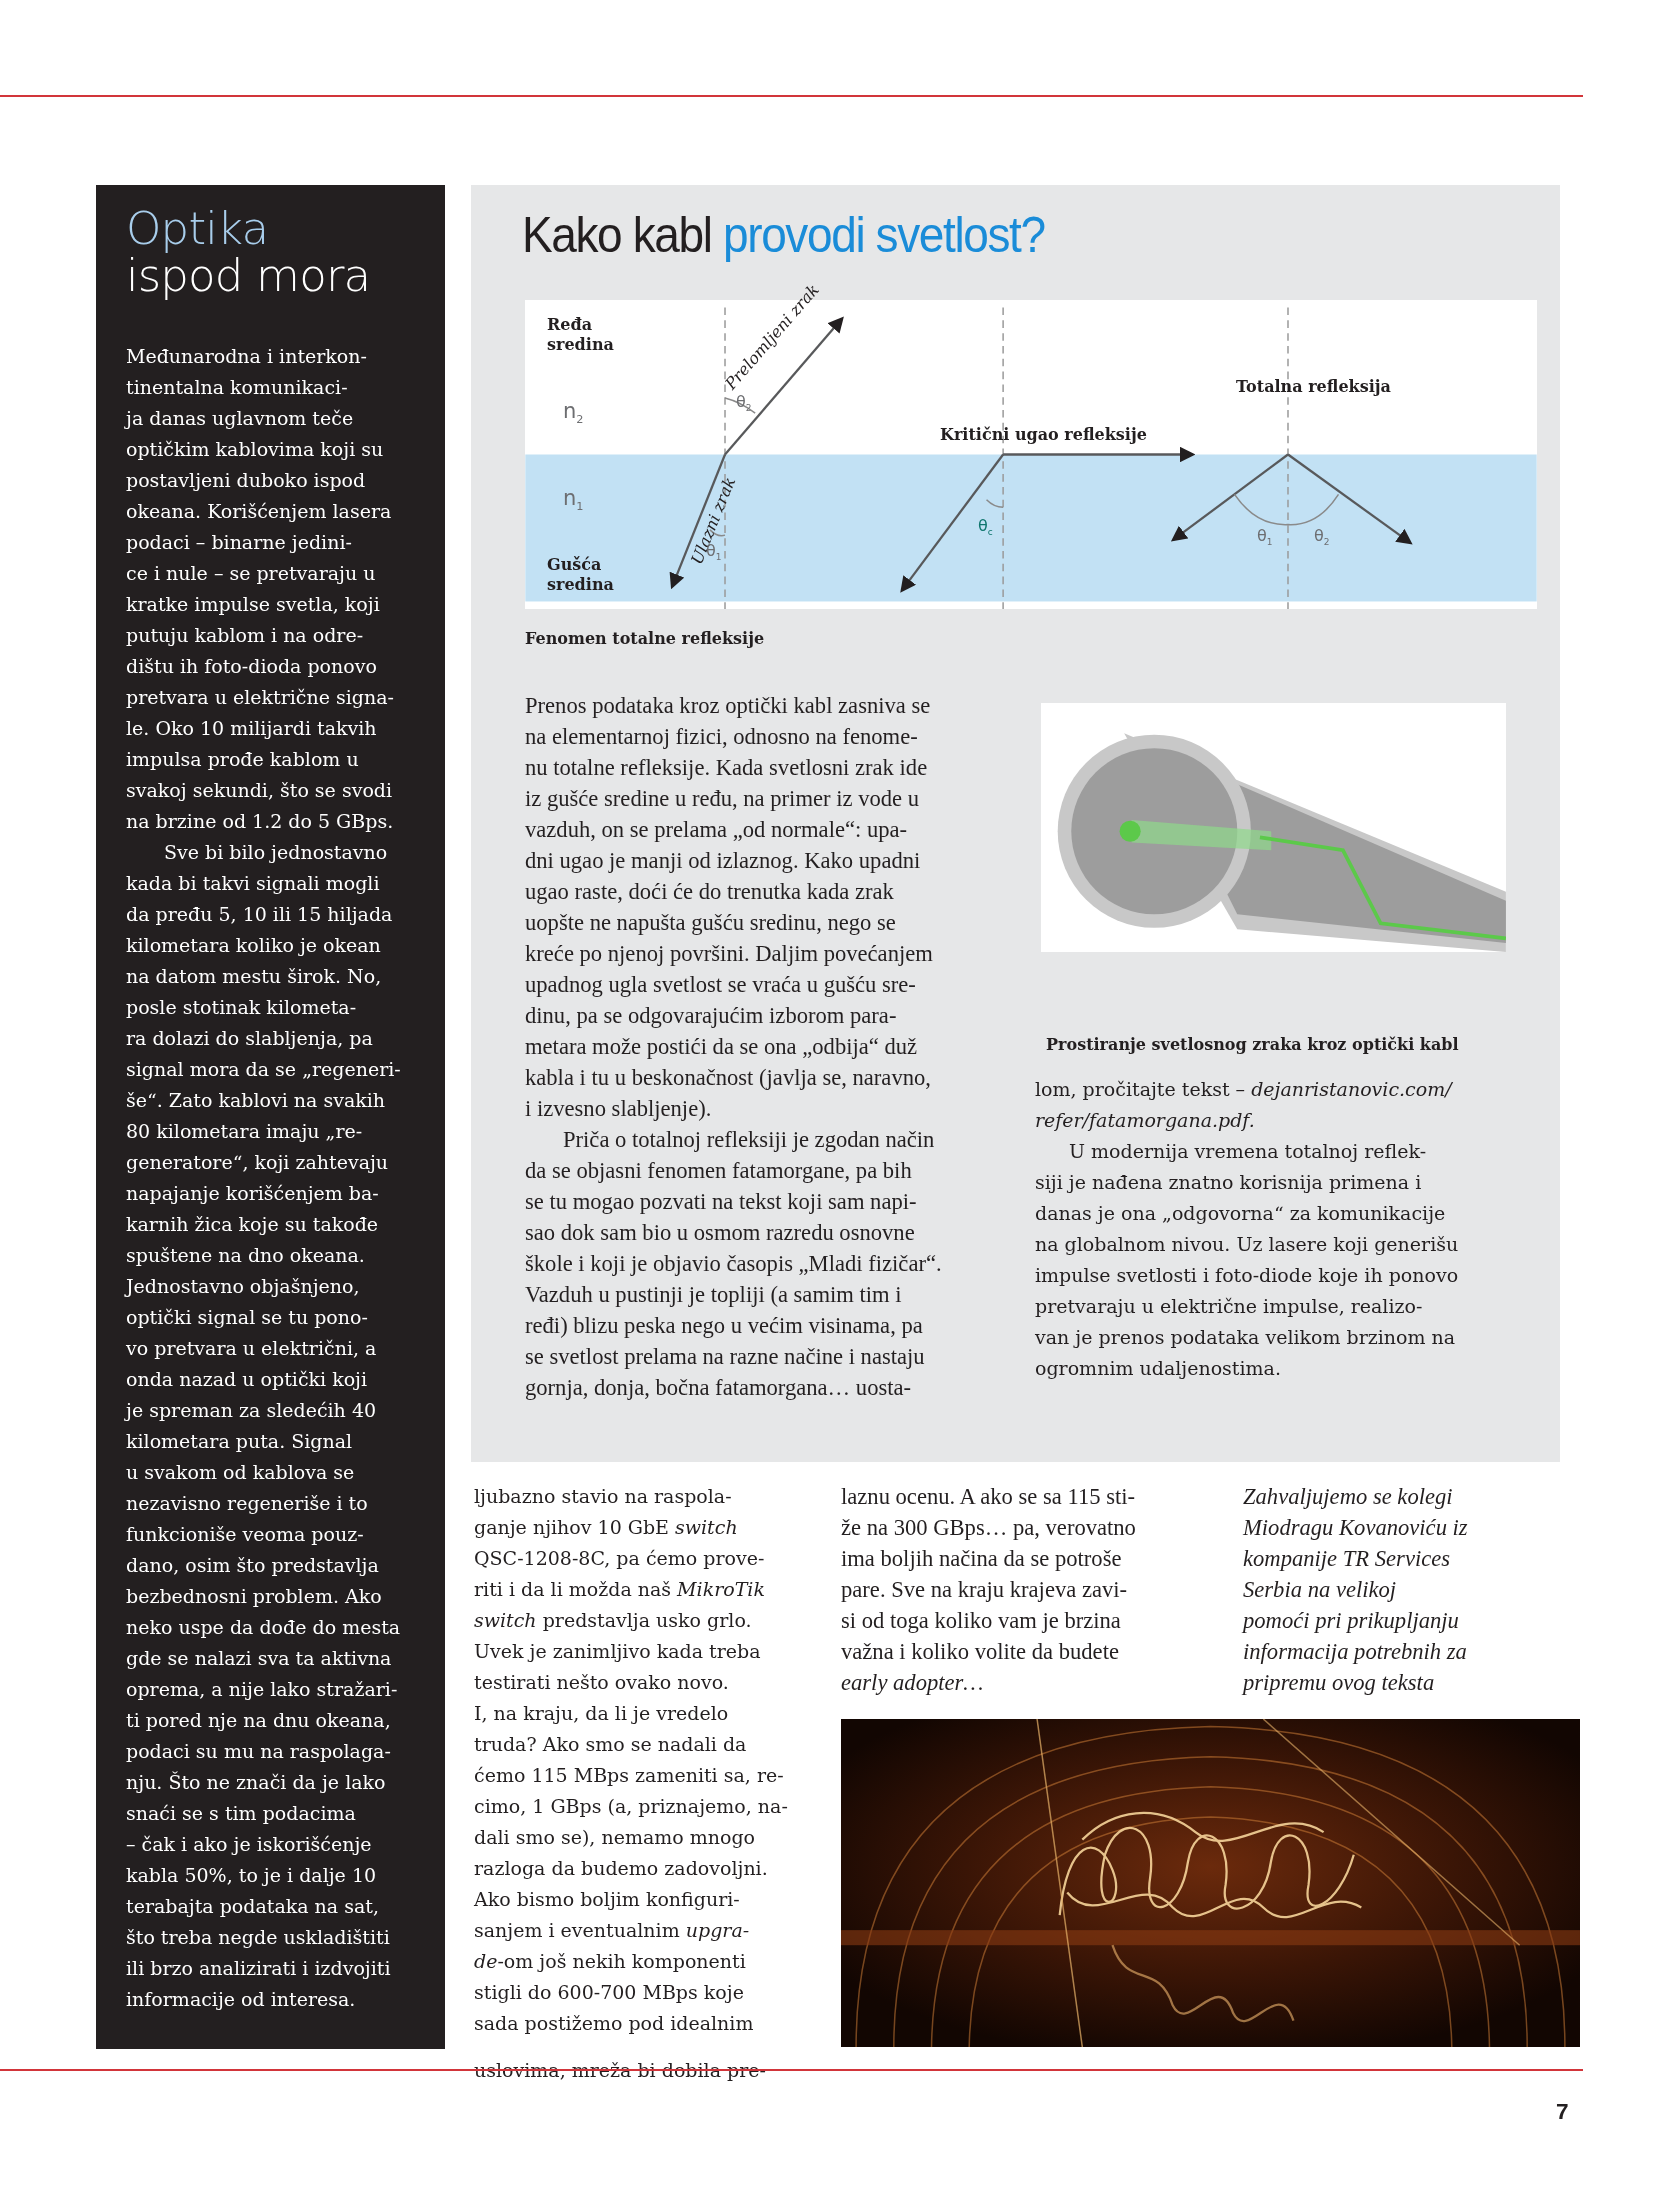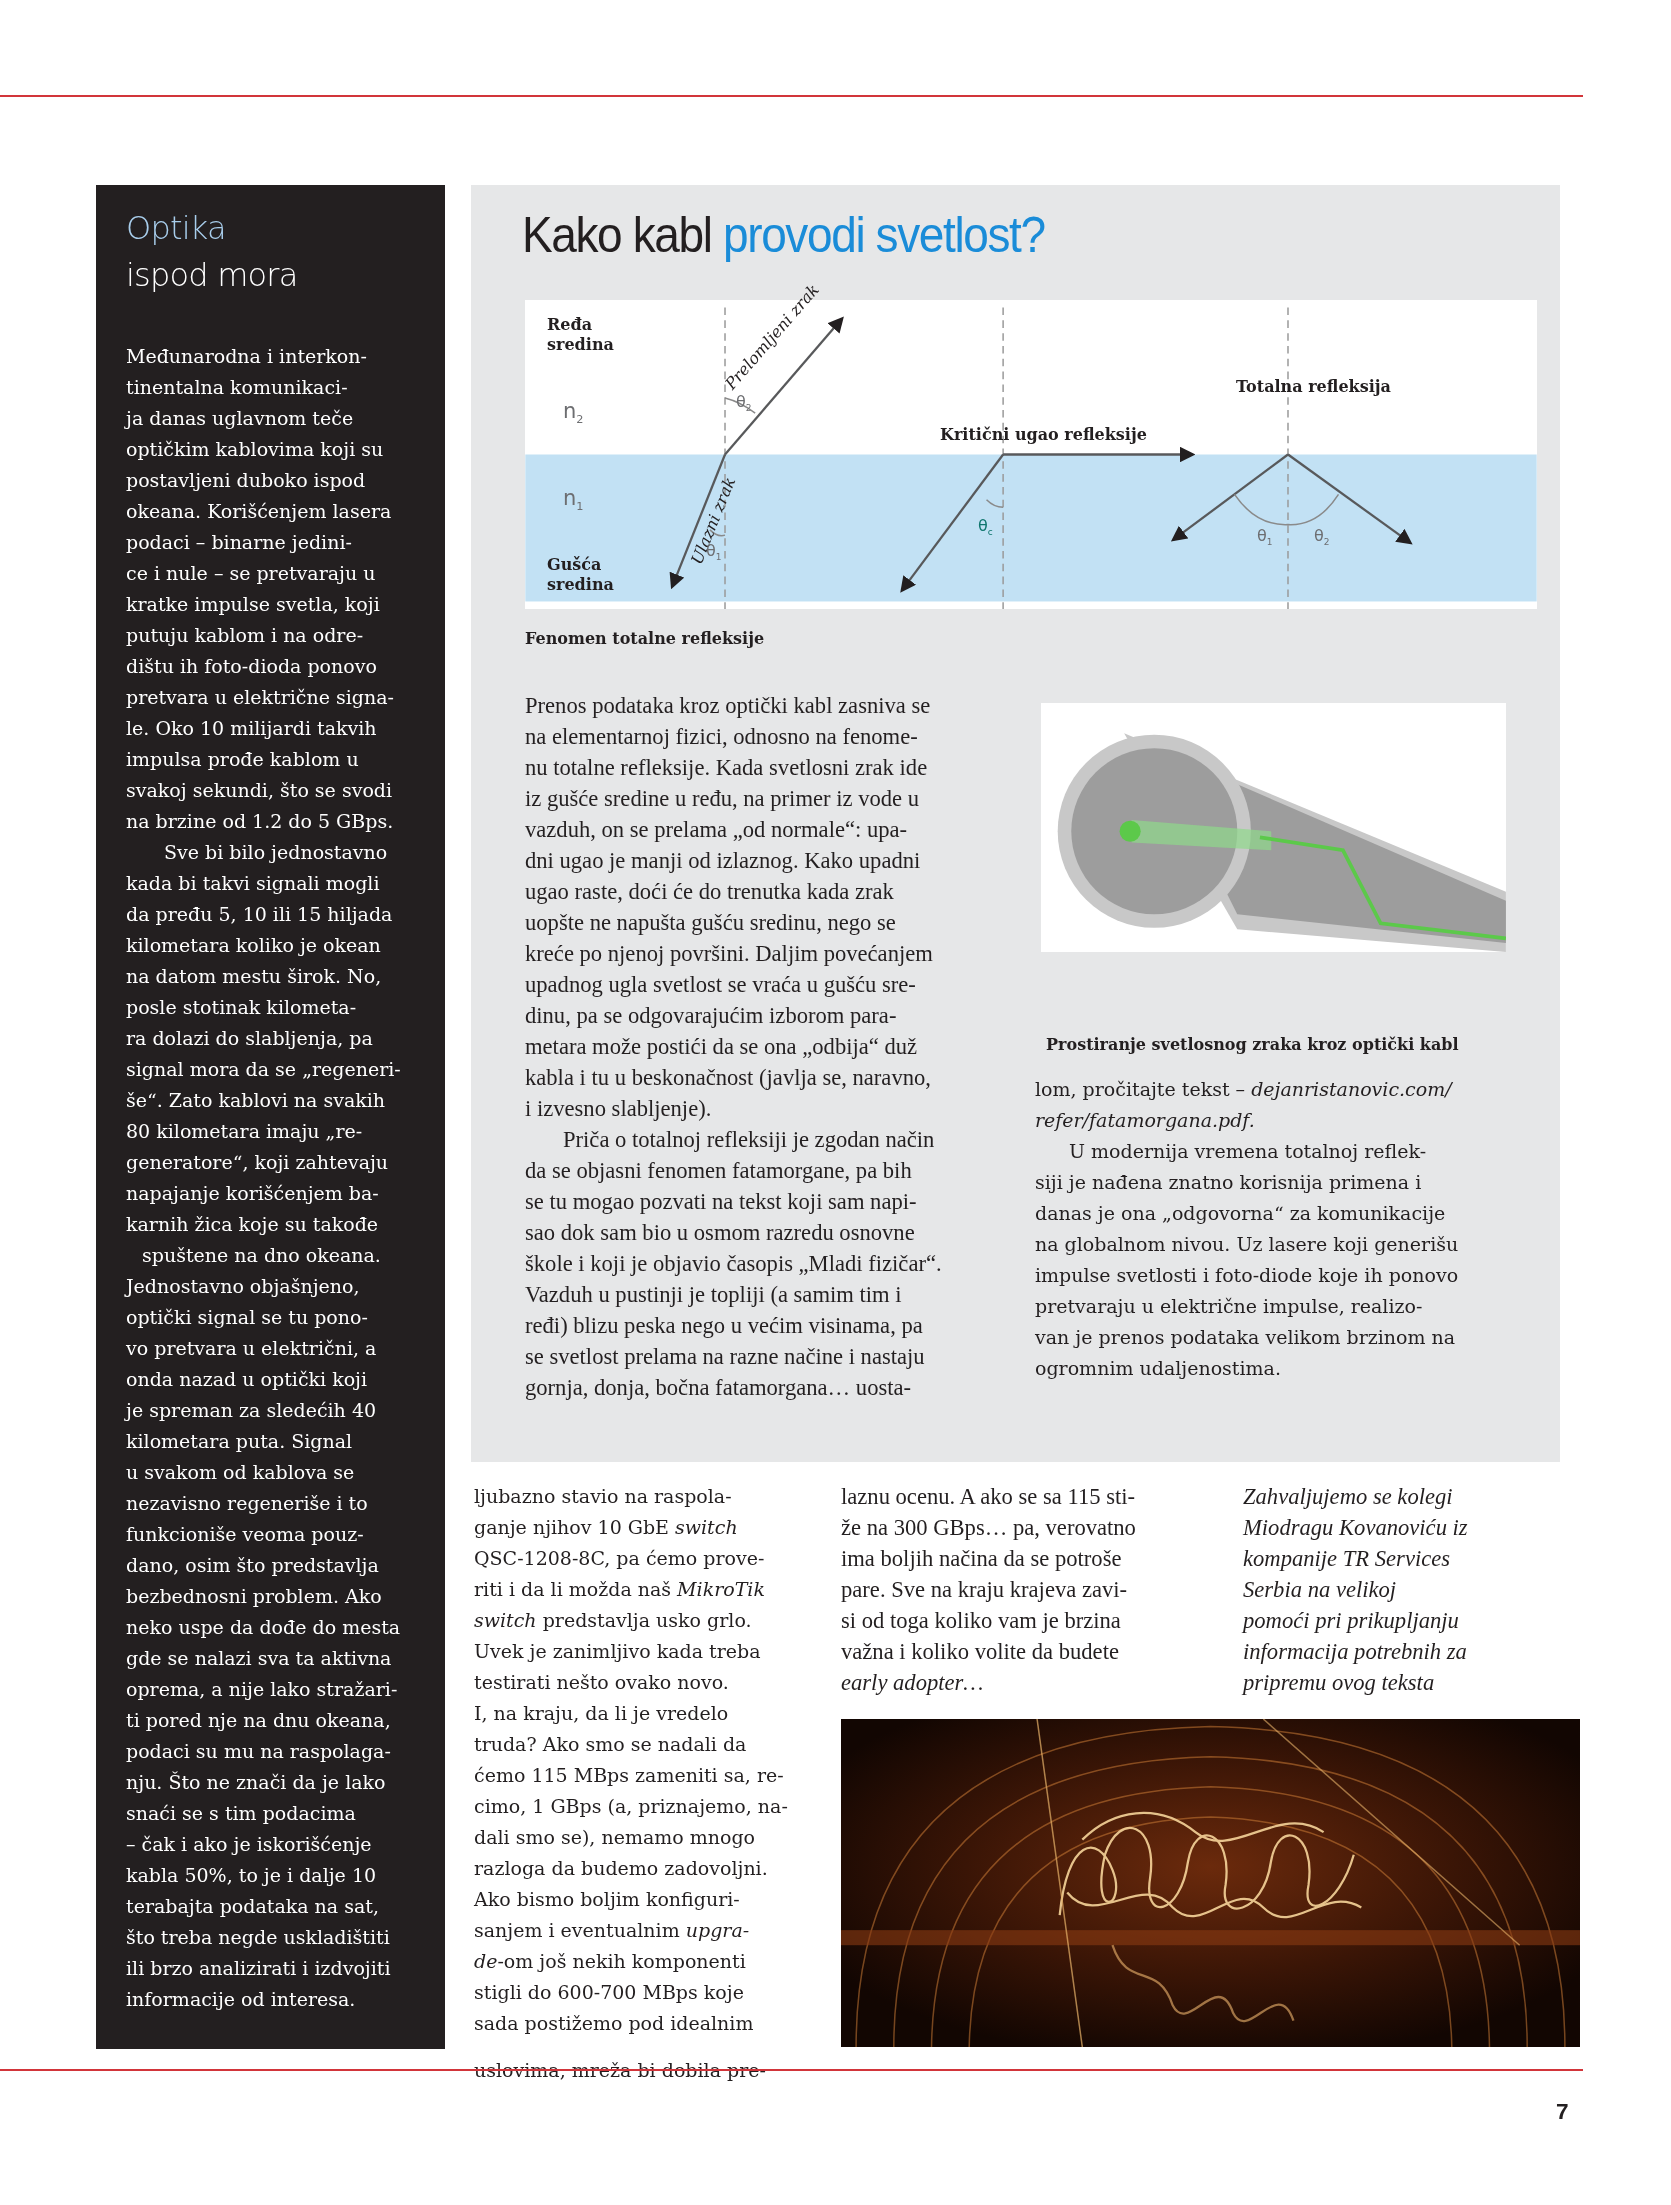--- a/index.html
+++ b/index.html
@@ -6,21 +6,21 @@
   body { width:1671px; height:2205px; position:relative; background:#ffffff; overflow:hidden;
          font-family:"DejaVu Serif", serif; color:#231f20; }
   .rule { position:absolute; left:0; height:2.3px; background:#d2353a; }
   #rule-top { top:95px; width:1583px; }
   #rule-bottom { top:2069px; width:1583px; }
   #page-number { position:absolute; left:1556px; top:2099px; font-family:"Liberation Sans", sans-serif;
                  font-weight:bold; font-size:22.6px; color:#231f20; }
 
   
   #sidebar { position:absolute; left:96px; top:185px; width:349px; height:1864px; background:#231f20; box-sizing:border-box; padding:19.6px 22.6px 0 30px; }
-  #sidebar-title { font-family:"DejaVu Sans", sans-serif; font-weight:300; font-size:32px; line-height:47px; margin:0; letter-spacing:-0.8px; }
+  #sidebar-title { font-family:"DejaVu Sans", sans-serif; font-weight:300; font-size:45px; line-height:47px; margin:0; letter-spacing:-0.8px; }
   #sidebar-title .l1 { color:#a8cdeb; display:block; }
   #sidebar-title .l2 { color:#ffffff; display:block; }
   #sidebar-body { margin-top:42px; color:#ffffff; font-family:"DejaVu Serif", serif; font-size:19px; line-height:31px; }
   #sidebar-body p { margin:0; }
   #sidebar-body p + p { text-indent:38px; }
   .ln { display:block; white-space:nowrap; }
 
   
   #feature-box { position:absolute; left:471px; top:185px; width:1089px; height:1277px; background:#e6e7e8; }
   #feature-title { position:absolute; left:51px; top:21px; margin:0; font-family:"Liberation Sans", sans-serif; font-weight:normal;
@@ -90,21 +90,21 @@
         <span class="ln" style="text-indent: 0px;">kilometara koliko je okean</span>
         <span class="ln" style="text-indent: 0px;">na datom mestu širok. No,</span>
         <span class="ln" style="text-indent: 0px;">posle stotinak kilometa-</span>
         <span class="ln" style="text-indent: 0px;">ra dolazi do slabljenja, pa</span>
         <span class="ln" style="text-indent: 0px;">signal mora da se „regeneri-</span>
         <span class="ln" style="text-indent: 0px;">še“. Zato kablovi na svakih</span>
         <span class="ln" style="text-indent: 0px;">80 kilometara imaju „re-</span>
         <span class="ln" style="text-indent: 0px;">generatore“, koji zahtevaju</span>
         <span class="ln" style="text-indent: 0px;">napajanje korišćenjem ba-</span>
         <span class="ln" style="text-indent: 0px;">karnih žica koje su takođe</span>
-        <span class="ln" style="text-indent: 0px; margin-left: 16px;">spuštene na dno okeana.</span>
+        <span class="ln" style="text-indent: 0px;">spuštene na dno okeana.</span>
         <span class="ln" style="text-indent: 0px;">Jednostavno objašnjeno,</span>
         <span class="ln" style="text-indent: 0px;">optički signal se tu pono-</span>
         <span class="ln" style="text-indent: 0px;">vo pretvara u električni, a</span>
         <span class="ln" style="text-indent: 0px;">onda nazad u optički koji</span>
         <span class="ln" style="text-indent: 0px;">je spreman za sledećih 40</span>
         <span class="ln" style="text-indent: 0px;">kilometara puta. Signal</span>
         <span class="ln" style="text-indent: 0px;">u svakom od kablova se</span>
         <span class="ln" style="text-indent: 0px;">nezavisno regeneriše i to</span>
         <span class="ln" style="text-indent: 0px;">funkcioniše veoma pouz-</span>
         <span class="ln" style="text-indent: 0px;">dano, osim što predstavlja</span>

